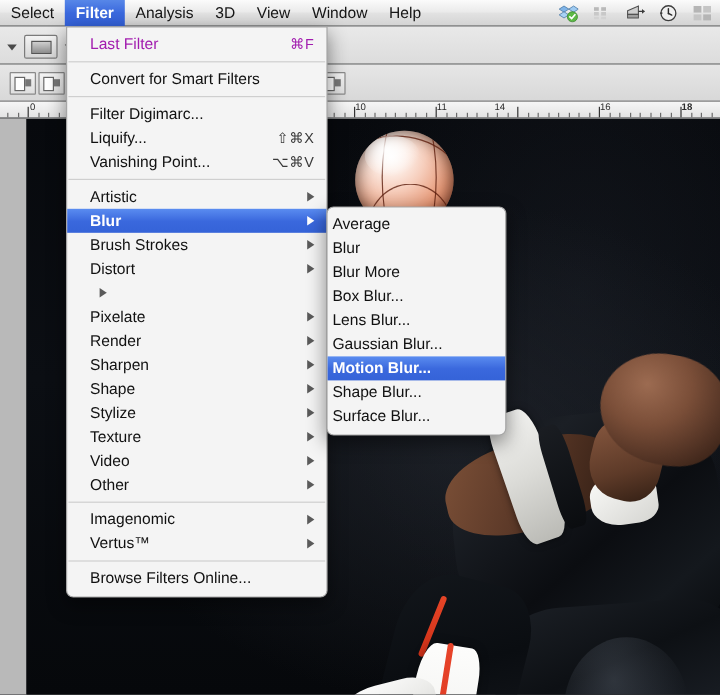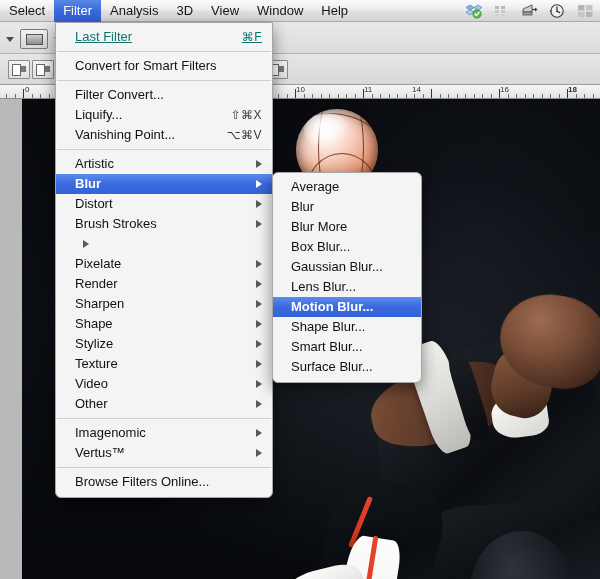--- a/index.html
+++ b/index.html
@@ -19,21 +19,21 @@
     display:flex;align-items:center;
     box-sizing:border-box;
   }
   .menubar .mi{
     height:22px;line-height:22px;padding:0 9px;
     font-size:13px;color:#161616;white-space:nowrap;
     display:inline-block;
   }
   .menubar .mi.active{
     background:linear-gradient(180deg,#5787e8 0%,#3a68dd 50%,#3360d8 100%);
-    color:#ffffff;font-weight:normal;
+    color:#ffffff;font-weight:bold;
   }
   .menubar .spacer{flex:1;}
   .tray{display:flex;align-items:center;gap:11px;padding-right:6px;}
   .tray .ic{width:17px;height:16px;position:relative;display:inline-block;}
 
   
   .optbar{
     position:absolute;left:0;top:22px;width:600px;height:32px;
     background:linear-gradient(180deg,#e9e9e9 0%,#dcdcdc 100%);
     border-bottom:1px solid #b5b5b5;box-sizing:border-box;
@@ -207,33 +207,33 @@
   }
   #filter-menu{left:55px;top:22px;width:218px;}
   #blur-submenu{left:272px;top:172px;width:150px;border-radius:6px;box-shadow:0 6px 16px rgba(0,0,0,0.45);}
   .row{
     height:20px;line-height:20px;
     display:flex;align-items:center;
     padding:0 10px 0 19px;white-space:nowrap;position:relative;
   }
   .row .lbl{flex:1;}
   .row .sc{color:#3a3a3a;font-size:12px;letter-spacing:0.5px;padding-left:12px;}
-  .row.disabled .lbl,.row.disabled .sc{color:#0f766e;text-decoration:underline;}
+  .row.disabled .lbl,.row.disabled .sc{color:#a21caf;}
   .row.sel{
     background:linear-gradient(180deg,#5a8cf0 0%,#3a68dd 52%,#3563d8 100%);
     color:#fff;
   }
   .row.sel .lbl{color:#fff;font-weight:bold;}
   .row .arrow{
     width:0;height:0;border-top:4.5px solid transparent;border-bottom:4.5px solid transparent;
     border-left:6px solid #5a5a5a;margin-left:8px;
   }
   .row.sel .arrow{border-left-color:#ffffff;}
   .sep{height:1px;background:#cfcfcf;margin:4px 1px;}
-  .submenu-row{padding-left:18px;padding-right:8px;}
+  .submenu-row{padding-left:4px;padding-right:8px;}
 </style>
 </head>
 <body>
 
 <div id="root">
 
   <div class="menubar">
     <div id="menubar-items" style="display:flex;align-items:center;">
         <div class="mi">Select</div>
         <div class="mi active">Filter</div>
@@ -423,48 +423,48 @@
       <div class="row disabled">
         <span class="lbl">Last Filter</span>
         <span class="sc">⌘F</span>
       </div>
       <div class="sep"></div>
       <div class="row">
         <span class="lbl">Convert for Smart Filters</span>
       </div>
       <div class="sep"></div>
       <div class="row">
-        <span class="lbl">Filter Convert...</span>
+        <span class="lbl">Filter Digimarc...</span>
       </div>
       <div class="row">
         <span class="lbl">Liquify...</span>
         <span class="sc">⇧⌘X</span>
       </div>
       <div class="row">
         <span class="lbl">Vanishing Point...</span>
         <span class="sc">⌥⌘V</span>
       </div>
       <div class="sep"></div>
       <div class="row">
         <span class="lbl">Artistic</span>
         <span class="arrow"></span>
       </div>
       <div class="row sel">
         <span class="lbl">Blur</span>
         <span class="arrow"></span>
       </div>
       <div class="row">
+        <span class="lbl">Brush Strokes</span>
+        <span class="arrow"></span>
+      </div>
+      <div class="row">
         <span class="lbl">Distort</span>
         <span class="arrow"></span>
       </div>
       <div class="row">
-        <span class="lbl">Brush Strokes</span>
-        <span class="arrow"></span>
-      </div>
-      <div class="row">
         <span class="arrow"></span>
       </div>
       <div class="row">
         <span class="lbl">Pixelate</span>
         <span class="arrow"></span>
       </div>
       <div class="row">
         <span class="lbl">Render</span>
         <span class="arrow"></span>
       </div>
@@ -514,32 +514,29 @@
       <div class="row submenu-row">
         <span class="lbl">Blur</span>
       </div>
       <div class="row submenu-row">
         <span class="lbl">Blur More</span>
       </div>
       <div class="row submenu-row">
         <span class="lbl">Box Blur...</span>
       </div>
       <div class="row submenu-row">
+        <span class="lbl">Lens Blur...</span>
+      </div>
+      <div class="row submenu-row">
         <span class="lbl">Gaussian Blur...</span>
-      </div>
-      <div class="row submenu-row">
-        <span class="lbl">Lens Blur...</span>
       </div>
       <div class="row sel submenu-row">
         <span class="lbl">Motion Blur...</span>
       </div>
       <div class="row submenu-row">
         <span class="lbl">Shape Blur...</span>
       </div>
       <div class="row submenu-row">
-        <span class="lbl">Smart Blur...</span>
-      </div>
-      <div class="row submenu-row">
         <span class="lbl">Surface Blur...</span>
       </div>
     </div>
 
 </div>
 
 </body></html>

